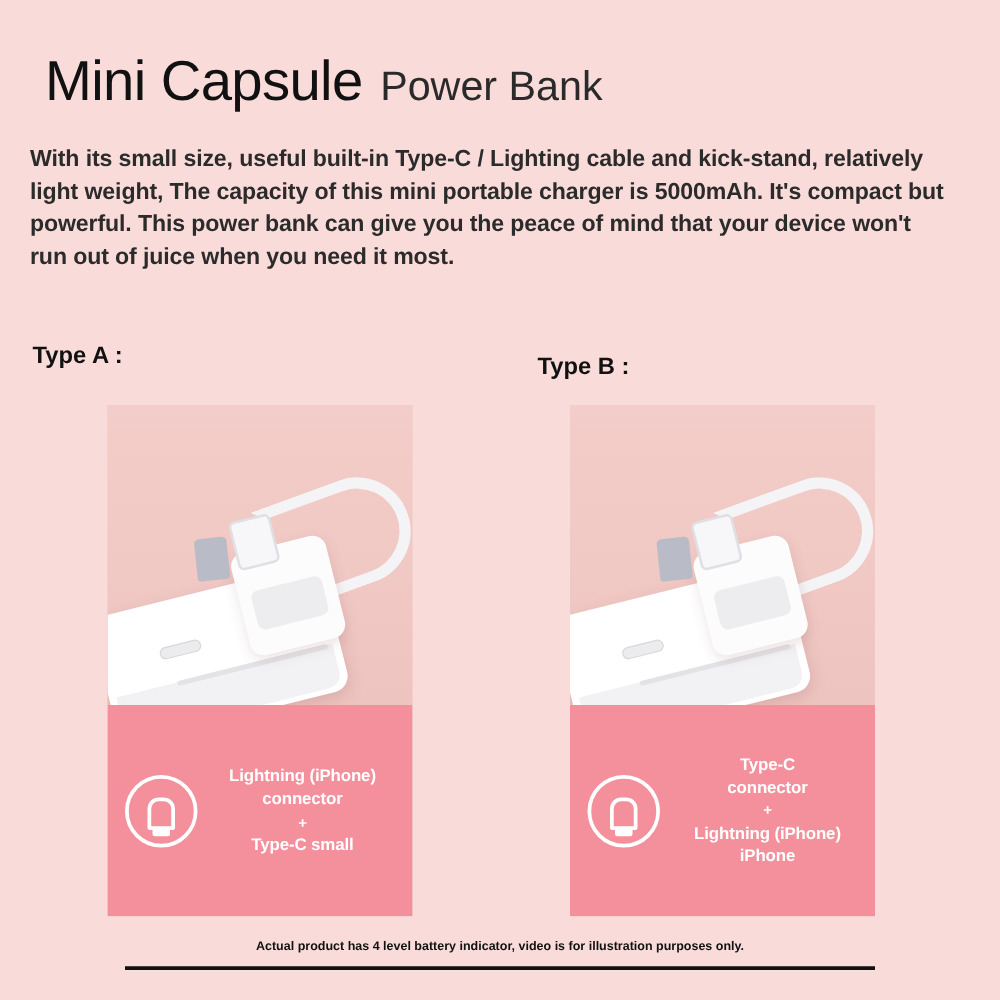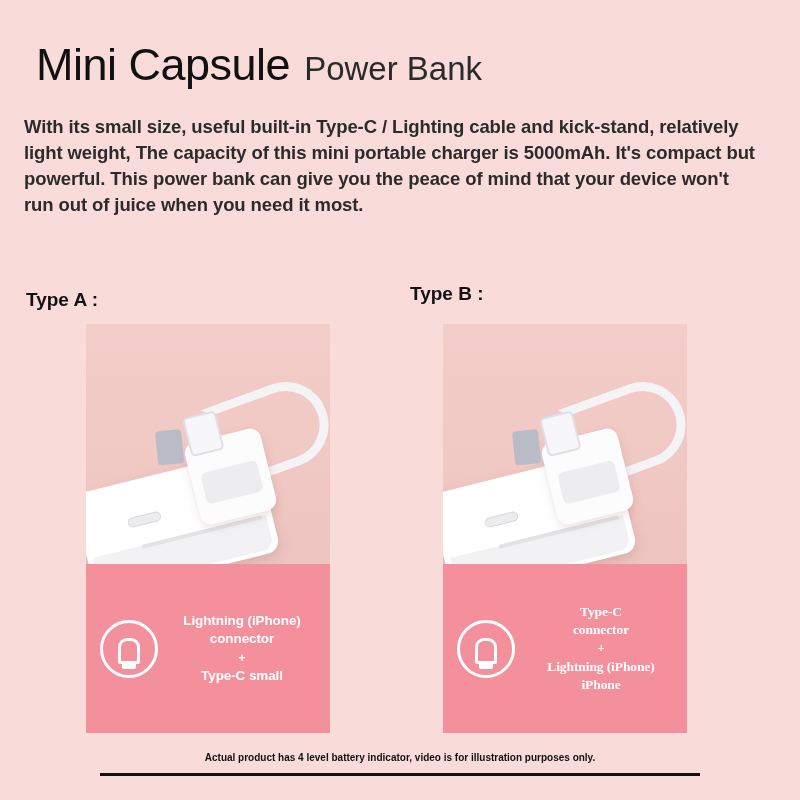--- a/index.html
+++ b/index.html
@@ -56,34 +56,34 @@
     letter-spacing: -0.1px;
   }
 
   
   .type-label {
     position: absolute;
     font-size: 19px;
     font-weight: 700;
     color: #111;
   }
-  #type-a-label { left: 26px; top: 289px; }
-  #type-b-label { left: 410px; top: 283px; }
+  #type-a-label { left: 26px; top: 274px; }
+  #type-b-label { left: 430px; top: 283px; }
 
   
   .panel {
     position: absolute;
     top: 324px;
     width: 244px;
     height: 409px;
     background: #f0c9c6;
     overflow: hidden;
   }
   #panel-a { left: 86px; }
-  #panel-b { left: 443px; font-family: Liberation Serif, serif; }
+  #panel-b { left: 456px; }
 
   .panel-top {
     position: relative;
     height: 240px;
     width: 100%;
     background: linear-gradient(180deg, #f3cdc9 0%, #eec4c0 100%);
     overflow: hidden;
   }
   .panel-bottom {
     position: relative;

